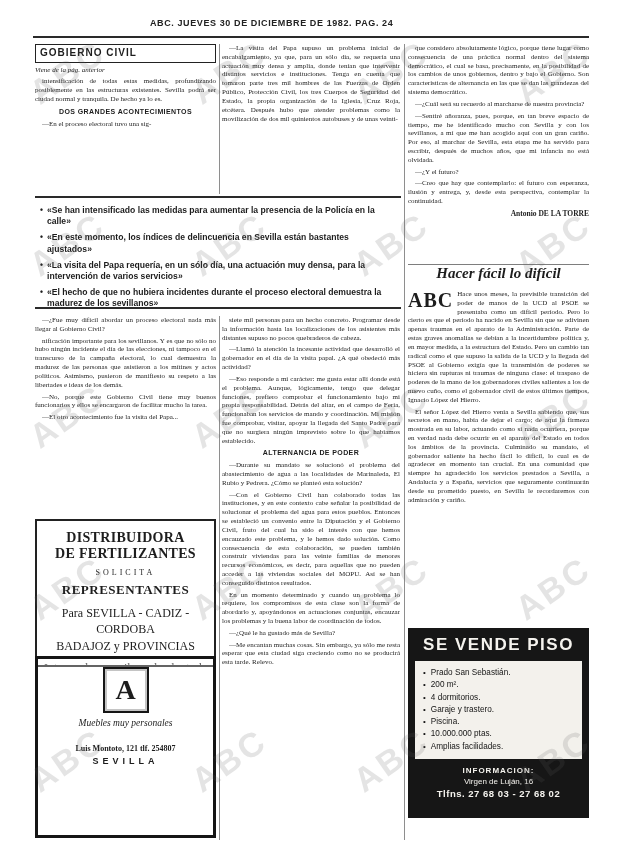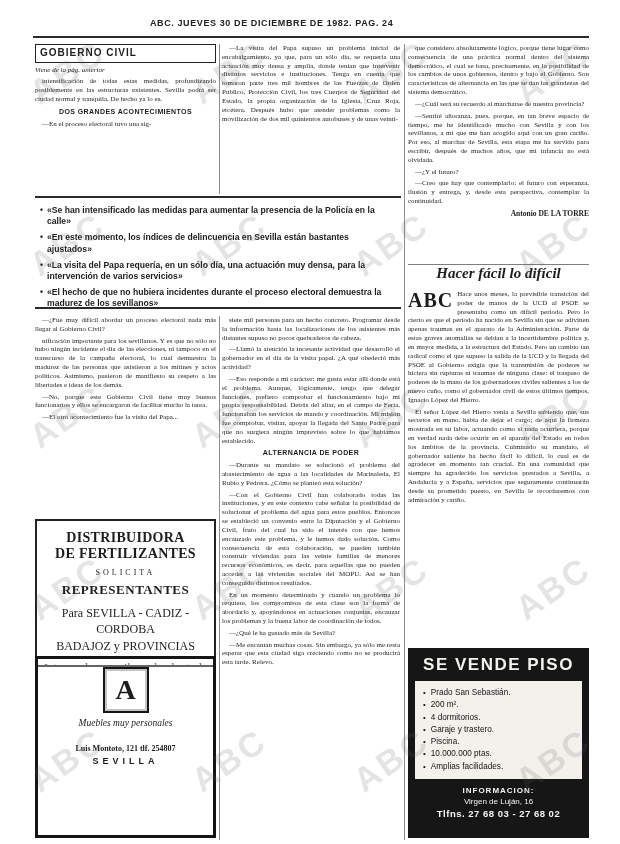--- a/index.html
+++ b/index.html
@@ -114,21 +114,21 @@
     font-weight:bold; font-style:italic; font-size:15px;
   }
   #col3-article { left:408px; top:290px; width:181px; height:352px; }
   .dropcap {
     float:left; font-family:"Liberation Serif",serif; font-weight:bold;
     font-size:20px; line-height:0.95; margin:1px 4px 0 0; letter-spacing:1px;
   }
 
   
   #ad-piso {
-    position:absolute; left:408px; top:648px; width:181px; height:190px; z-index:2;
+    position:absolute; left:408px; top:628px; width:181px; height:190px; z-index:2;
     background:#161616; padding:7px 7px 5px 7px; overflow:hidden;
     font-family:"Liberation Sans","DejaVu Sans",sans-serif;
   }
   .piso-title {
     color:#f5f3ee; font-weight:bold; font-size:17px; text-align:center;
     letter-spacing:1.5px; margin-bottom:6px;
   }
   .piso-body {
     background:#f3f1ec; color:#141414; padding:6px 8px; font-size:8.2px; line-height:1.5;
   }

